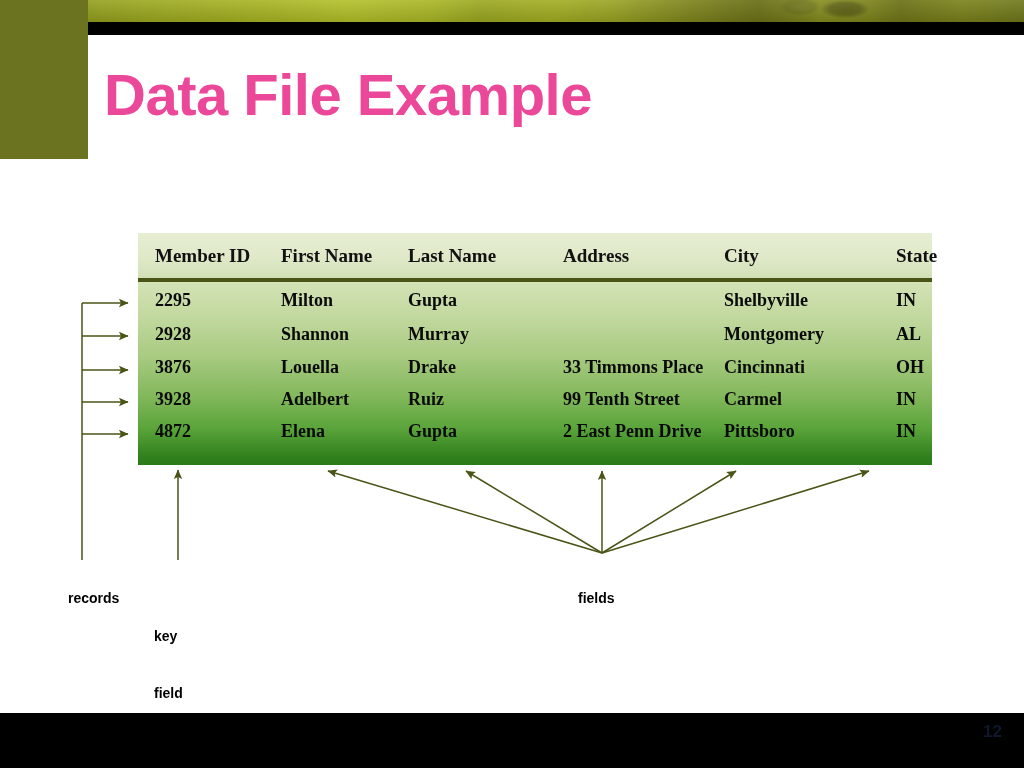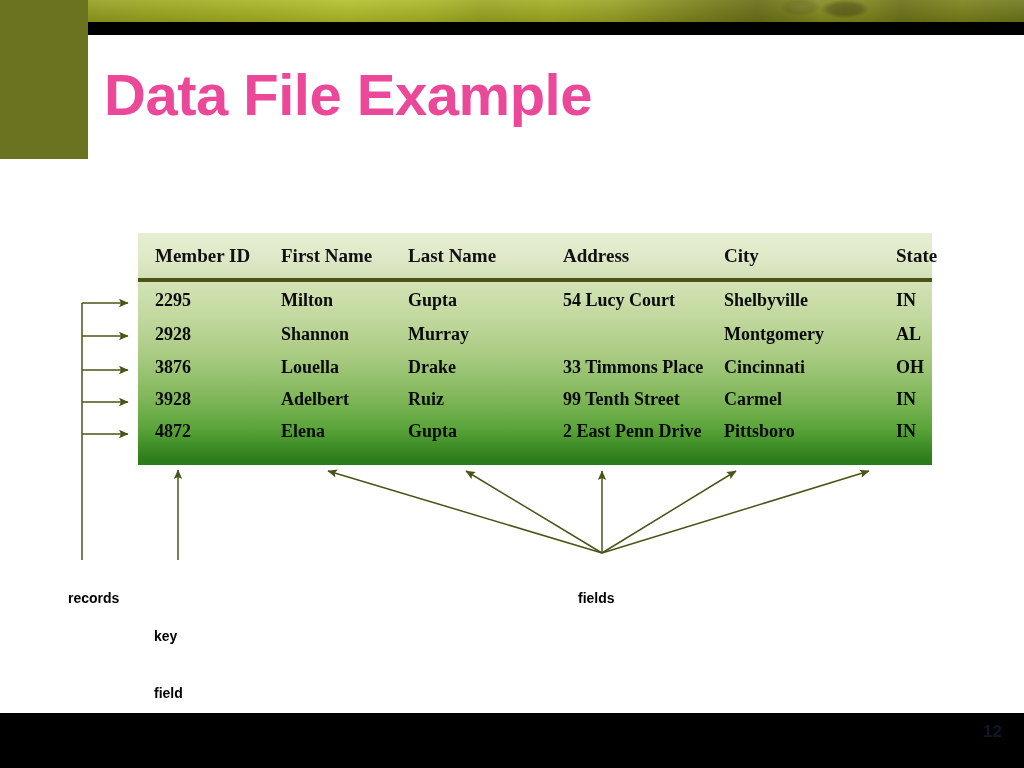--- a/index.html
+++ b/index.html
@@ -204,21 +204,20 @@
   </div>
 
   <div id="table-header-rule"></div>
 
   <div id="table-body">
 
     <div class="trow" style="top:2px;">
       <span class="cell c0">2295</span>
       <span class="cell c1">Milton</span>
       <span class="cell c2">Gupta</span>
-      <span class="cell c3">54 Lucy Court</span>
       <span class="cell c4">Shelbyville</span>
       <span class="cell c5">IN</span>
     </div>
 
     <div class="trow" style="top:36px;padding-left:16px;">
       <span class="cell c0">2928</span>
       <span class="cell c1">Shannon</span>
       <span class="cell c2">Murray</span>
       <span class="cell c4">Montgomery</span>
       <span class="cell c5">AL</span>

